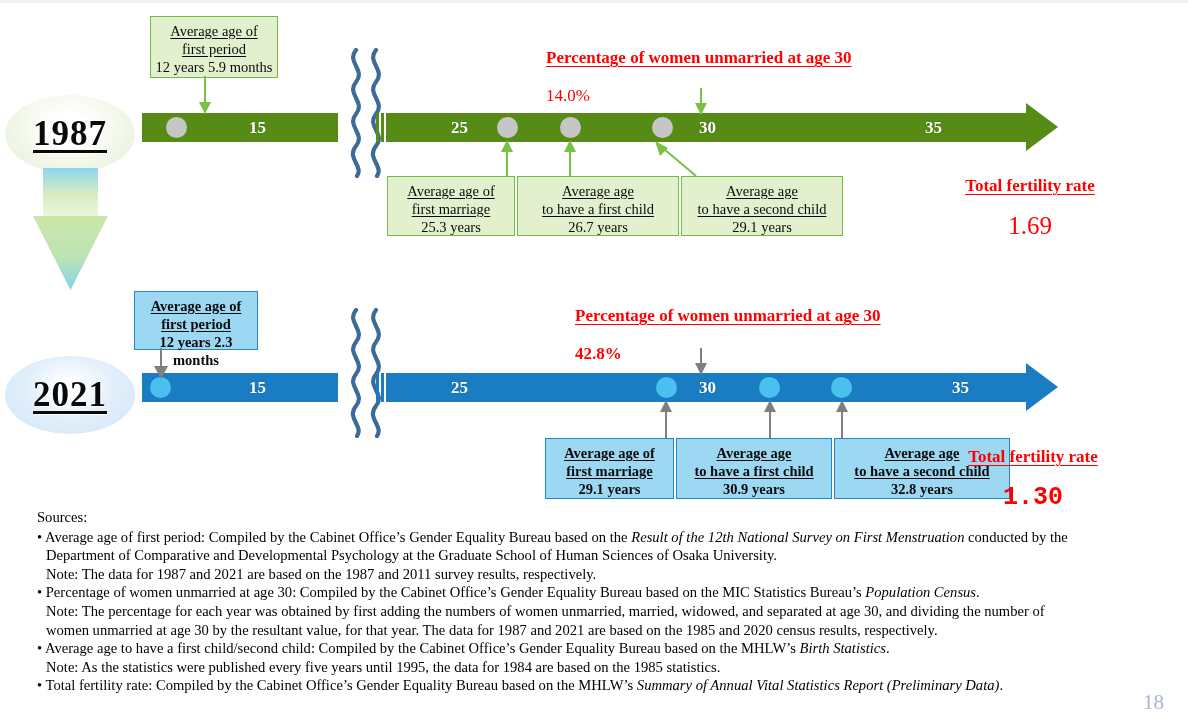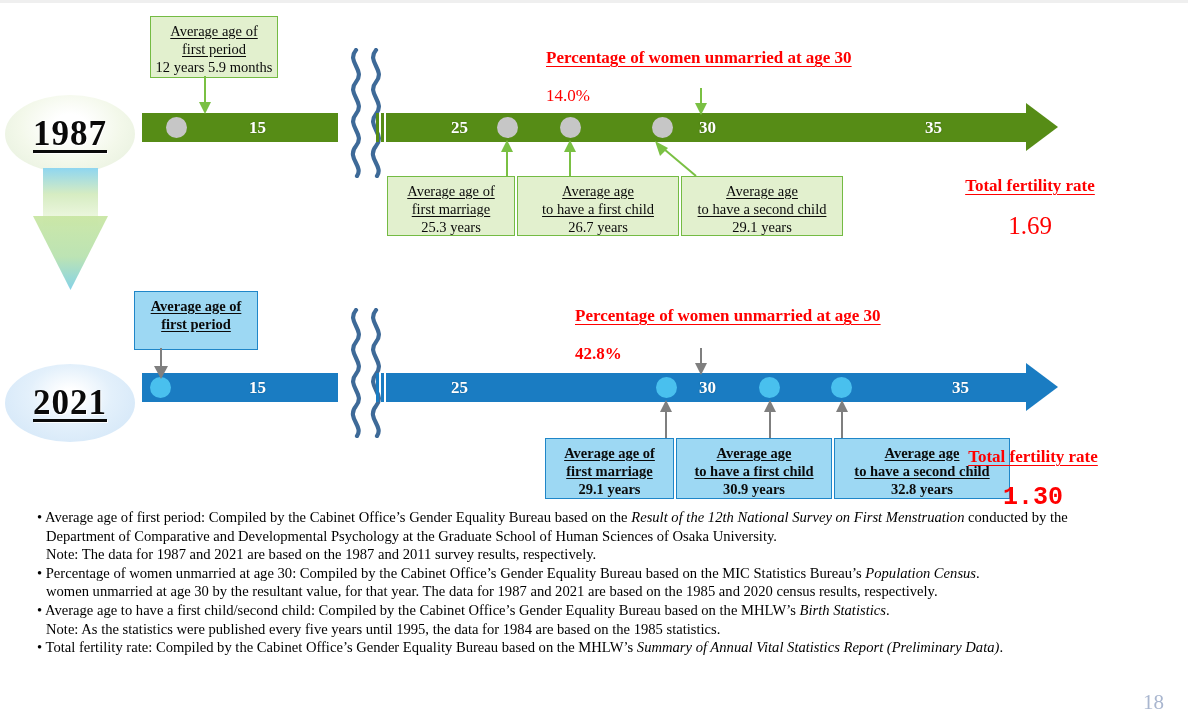--- a/index.html
+++ b/index.html
@@ -12,21 +12,21 @@
 
   
   .year-ellipse{
     position:absolute;border-radius:50%;display:flex;align-items:center;justify-content:center;
   }
   .year-1987{
     left:5px;top:95px;width:130px;height:78px;
     background:radial-gradient(ellipse at 50% 40%, #ffffff 18%, #f3f8ea 55%, #e4eedb 100%);
   }
   .year-2021{
-    left:5px;top:364px;width:130px;height:78px;
+    left:5px;top:356px;width:130px;height:78px;
     background:radial-gradient(ellipse at 50% 40%, #ffffff 10%, #e3f0fb 45%, #cfe4f7 100%);
     justify-content:center;
   }
   .year-text{
     font-size:35px;font-weight:bold;color:#0a0a0a;letter-spacing:1px;
     text-decoration:underline;text-underline-offset:5px;text-decoration-thickness:3px;
     text-shadow:1px 1px 0 rgba(255,255,255,.9);
   }
 
   
@@ -233,20 +233,21 @@
   <div class="agelabel" style="left:699px;top:378px;">30</div>
   <div class="agelabel" style="left:952px;top:378px;">35</div>
 
   <div class="dot dot-blue" style="left:656px;top:377px;width:21px;height:21px;"></div>
   <div class="dot dot-blue" style="left:759px;top:377px;width:21px;height:21px;"></div>
   <div class="dot dot-blue" style="left:831px;top:377px;width:21px;height:21px;"></div>
 
   <div class="callout blue" style="left:134px;top:291px;width:124px;height:59px;">
     <span class="hd">Average age of</span>
     <span class="hd">first period</span>
+    <span class="val">12 years 2.3 months</span>
   </div>
   <svg class="conn" style="left:148px;top:348px;width:26px;height:32px;" viewBox="0 0 26 32">
     <line x1="13" y1="0" x2="13" y2="20" stroke="#7f7f7f" stroke-width="2"></line>
     <polygon points="13,31 6,18 20,18" fill="#7f7f7f"></polygon>
   </svg>
 
   <div class="redhead pct-2021" style="left:575px;top:306px;width:310px;">
     <span class="title">Percentage of women unmarried at age 30</span>
     <span class="pct">42.8%</span>
   </div>
@@ -284,26 +285,28 @@
     <span class="hd">to have a second child</span>
     <span class="val">32.8 years</span>
   </div>
 
   <div class="tfr tfr-2021" style="left:1033px;top:447px;width:190px;transform:translateX(-95px);">
     <span class="lbl">Total fertility rate</span>
     <span class="num">1.30</span>
   </div>
 
   <div class="sources">
+    <span class="hdr">Sources:</span>
 
     <span class="bullet"><span>• Average age of first period: Compiled by the Cabinet Office’s Gender Equality Bureau based on the </span><i>Result of the 12th National Survey on First Menstruation</i><span> conducted by the</span></span>
     <span class="note">Department of Comparative and Developmental Psychology at the Graduate School of Human Sciences of Osaka University.</span>
     <span class="note">Note: The data for 1987 and 2021 are based on the 1987 and 2011 survey results, respectively.</span>
 
     <span class="bullet"><span>• Percentage of women unmarried at age 30: Compiled by the Cabinet Office’s Gender Equality Bureau based on the MIC Statistics Bureau’s </span><i>Population Census</i><span>.</span></span>
+    <span class="note">Note: The percentage for each year was obtained by first adding the numbers of women unmarried, married, widowed, and separated at age 30, and dividing the number of</span>
     <span class="note">women unmarried at age 30 by the resultant value, for that year. The data for 1987 and 2021 are based on the 1985 and 2020 census results, respectively.</span>
 
     <span class="bullet"><span>• Average age to have a first child/second child: Compiled by the Cabinet Office’s Gender Equality Bureau based on the MHLW’s </span><i>Birth Statistics</i><span>.</span></span>
     <span class="note">Note: As the statistics were published every five years until 1995, the data for 1984 are based on the 1985 statistics.</span>
 
     <span class="bullet"><span>• Total fertility rate: Compiled by the Cabinet Office’s Gender Equality Bureau based on the MHLW’s </span><i>Summary of Annual Vital Statistics Report (Preliminary Data)</i><span>.</span></span>
   </div>
 
   <div class="pagenum">18</div>
 

